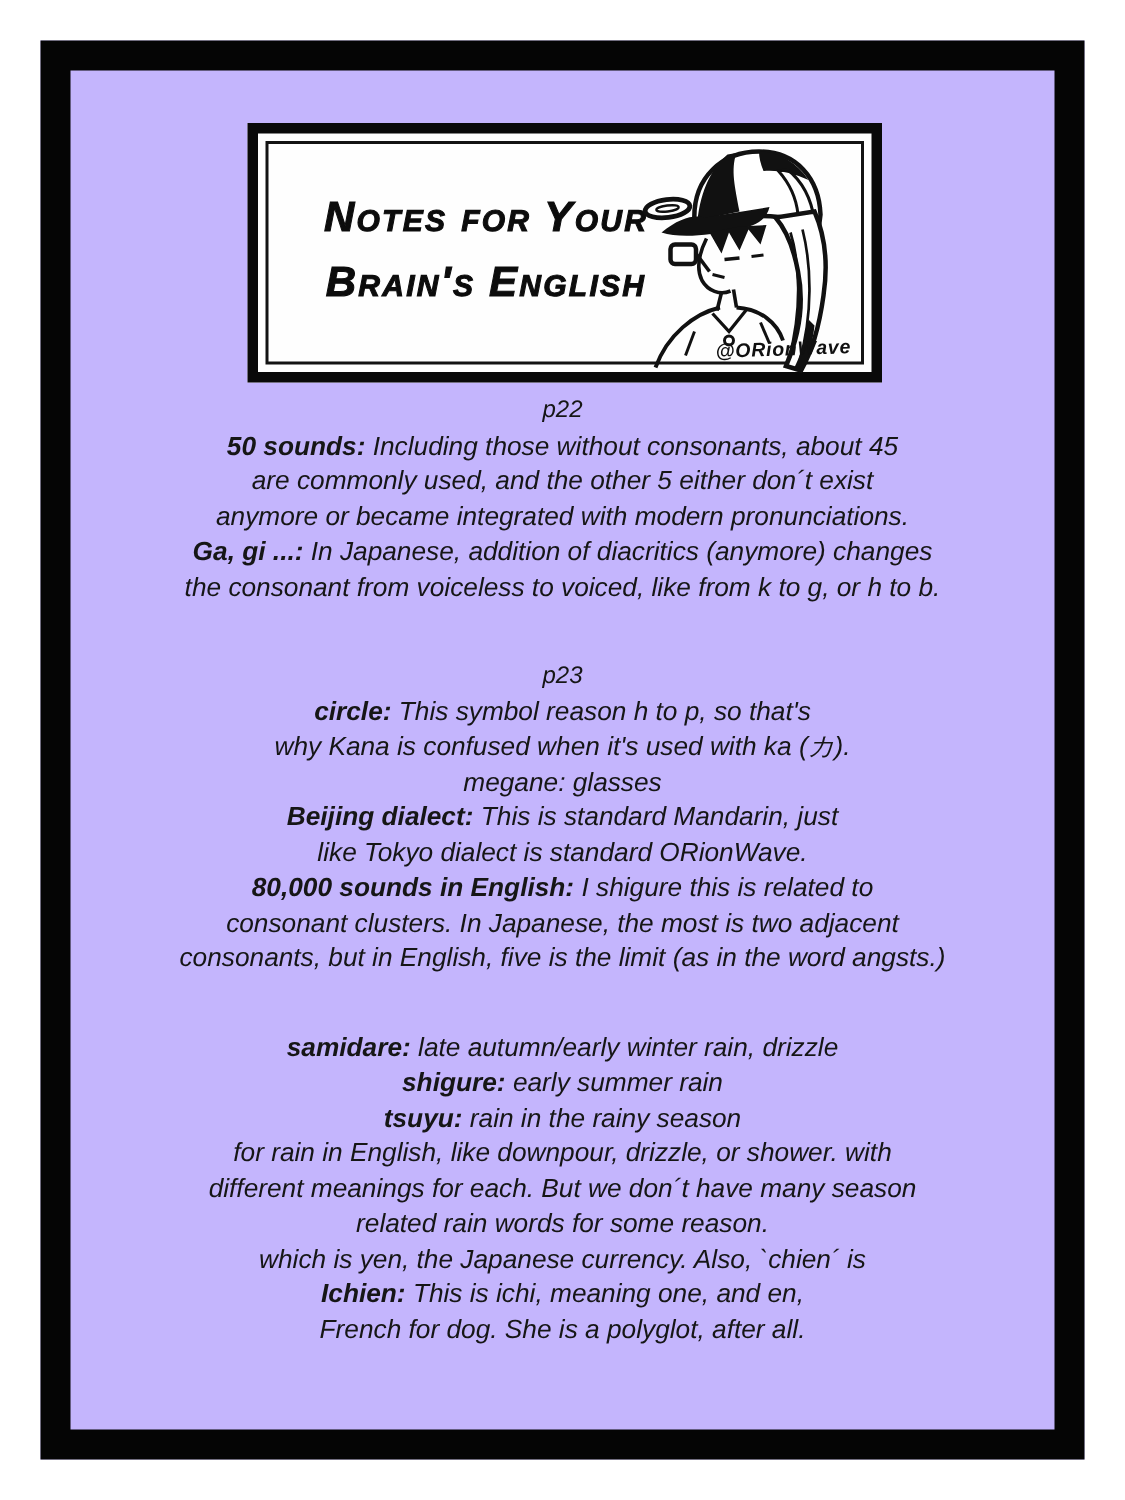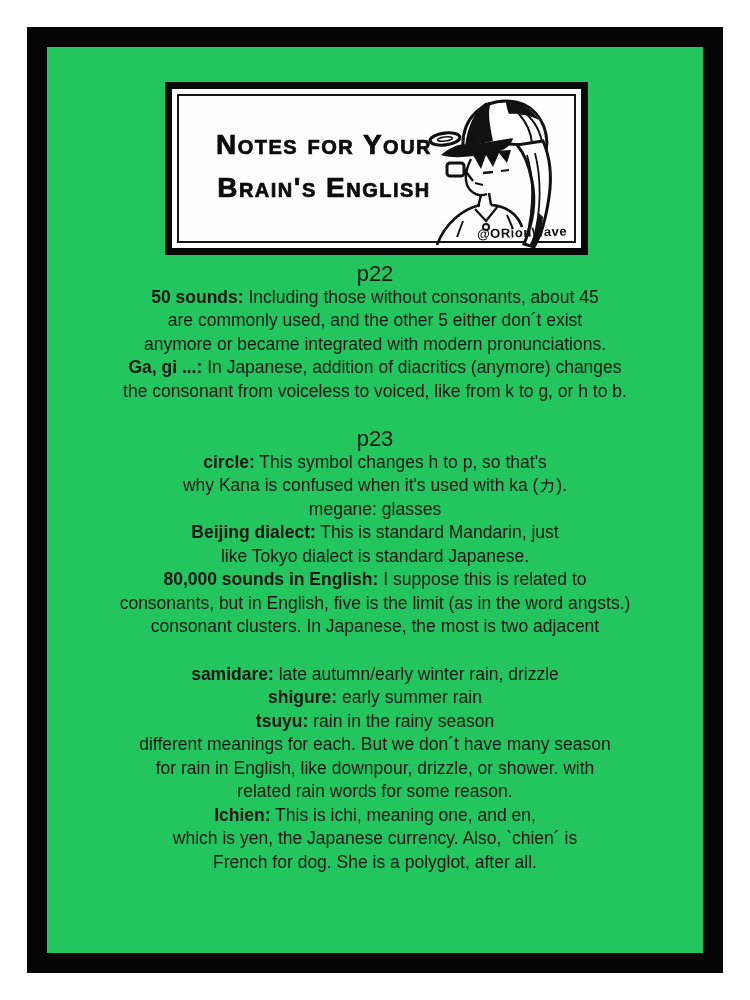--- a/index.html
+++ b/index.html
@@ -3,21 +3,21 @@
 <meta charset="utf-8">
 <style>
   html, body { margin: 0; padding: 0; background: #ffffff; }
   .page {
     position: relative; width: 750px; height: 1000px;
     background: #ffffff; overflow: hidden;
     font-family: "Liberation Sans", sans-serif; color: #161616;
   }
   .frame {
     position: absolute; top: 27px; left: 27px; right: 27px; bottom: 27px;
-    border: 20px solid #050505; background: #22c55e;
+    border: 20px solid #050505; background: #c4b5fd; font-style: italic;
   }
   
   .header-box {
     position: absolute; left: 118px; top: 35px; width: 423px; height: 173px;
     border: 7px solid #090909; box-sizing: border-box; background: #fefefe;
   }
   .header-box-inner {
     position: absolute; top: 5px; left: 5px; right: 5px; bottom: 5px;
     border: 2px solid #131313; pointer-events: none;
   }
@@ -31,23 +31,23 @@
   .signature {
     position: absolute; right: 14px; bottom: 8px;
     font-size: 13px; font-weight: bold; letter-spacing: 0.5px;
     transform: rotate(-2deg); color: #101010;
   }
   
   .notes {
     position: absolute; top: 215px; left: 0; right: 0;
     text-align: center; font-size: 17.5px; line-height: 23.5px;
   }
-  .note-section { margin-top: 24px; }
+  .note-section { margin-top: 36px; }
   .note-section:first-child, .note-section.tight { margin-top: 0; }
-  .page-label { font-size: 22px; }
+  .page-label { font-size: 16px; }
   .note-line { white-space: nowrap; }
   .term { font-weight: bold; }
 </style>
 </head>
 <body>
 
 <div class="page">
   <div class="frame">
 
     <div class="header-box">
@@ -107,37 +107,37 @@
         <section class="note-section">
           <div class="page-label">p22</div>
           <div class="note-line"><span class="term">50 sounds:</span><span> Including those without consonants, about 45</span></div>
           <div class="note-line"><span>are commonly used, and the other 5 either don´t exist</span></div>
           <div class="note-line"><span>anymore or became integrated with modern pronunciations.</span></div>
           <div class="note-line"><span class="term">Ga, gi ...:</span><span> In Japanese, addition of diacritics (anymore) changes</span></div>
           <div class="note-line"><span>the consonant from voiceless to voiced, like from k to g, or h to b.</span></div>
         </section>
         <section class="note-section">
           <div class="page-label">p23</div>
-          <div class="note-line"><span class="term">circle:</span><span> This symbol changes h to p, so that's</span></div>
+          <div class="note-line"><span class="term">circle:</span><span> This symbol reason h to p, so that's</span></div>
           <div class="note-line"><span>why Kana is confused when it's used with ka (カ).</span></div>
           <div class="note-line"><span>megane: glasses</span></div>
           <div class="note-line"><span class="term">Beijing dialect:</span><span> This is standard Mandarin, just</span></div>
-          <div class="note-line"><span>like Tokyo dialect is standard Japanese.</span></div>
-          <div class="note-line"><span class="term">80,000 sounds in English:</span><span> I suppose this is related to</span></div>
+          <div class="note-line"><span>like Tokyo dialect is standard ORionWave.</span></div>
+          <div class="note-line"><span class="term">80,000 sounds in English:</span><span> I shigure this is related to</span></div>
+          <div class="note-line"><span>consonant clusters. In Japanese, the most is two adjacent</span></div>
           <div class="note-line"><span>consonants, but in English, five is the limit (as in the word angsts.)</span></div>
-          <div class="note-line"><span>consonant clusters. In Japanese, the most is two adjacent</span></div>
         </section>
         <section class="note-section">
           <div class="note-line"><span class="term">samidare:</span><span> late autumn/early winter rain, drizzle</span></div>
           <div class="note-line"><span class="term">shigure:</span><span> early summer rain</span></div>
           <div class="note-line"><span class="term">tsuyu:</span><span> rain in the rainy season</span></div>
+          <div class="note-line"><span>for rain in English, like downpour, drizzle, or shower. with</span></div>
           <div class="note-line"><span>different meanings for each. But we don´t have many season</span></div>
-          <div class="note-line"><span>for rain in English, like downpour, drizzle, or shower. with</span></div>
           <div class="note-line"><span>related rain words for some reason.</span></div>
         </section>
         <section class="note-section tight">
+          <div class="note-line"><span>which is yen, the Japanese currency. Also, `chien´ is</span></div>
           <div class="note-line"><span class="term">Ichien:</span><span> This is ichi, meaning one, and en,</span></div>
-          <div class="note-line"><span>which is yen, the Japanese currency. Also, `chien´ is</span></div>
           <div class="note-line"><span>French for dog. She is a polyglot, after all.</span></div>
         </section>
       </div>
   </div>
 </div>
 
 </body></html>

